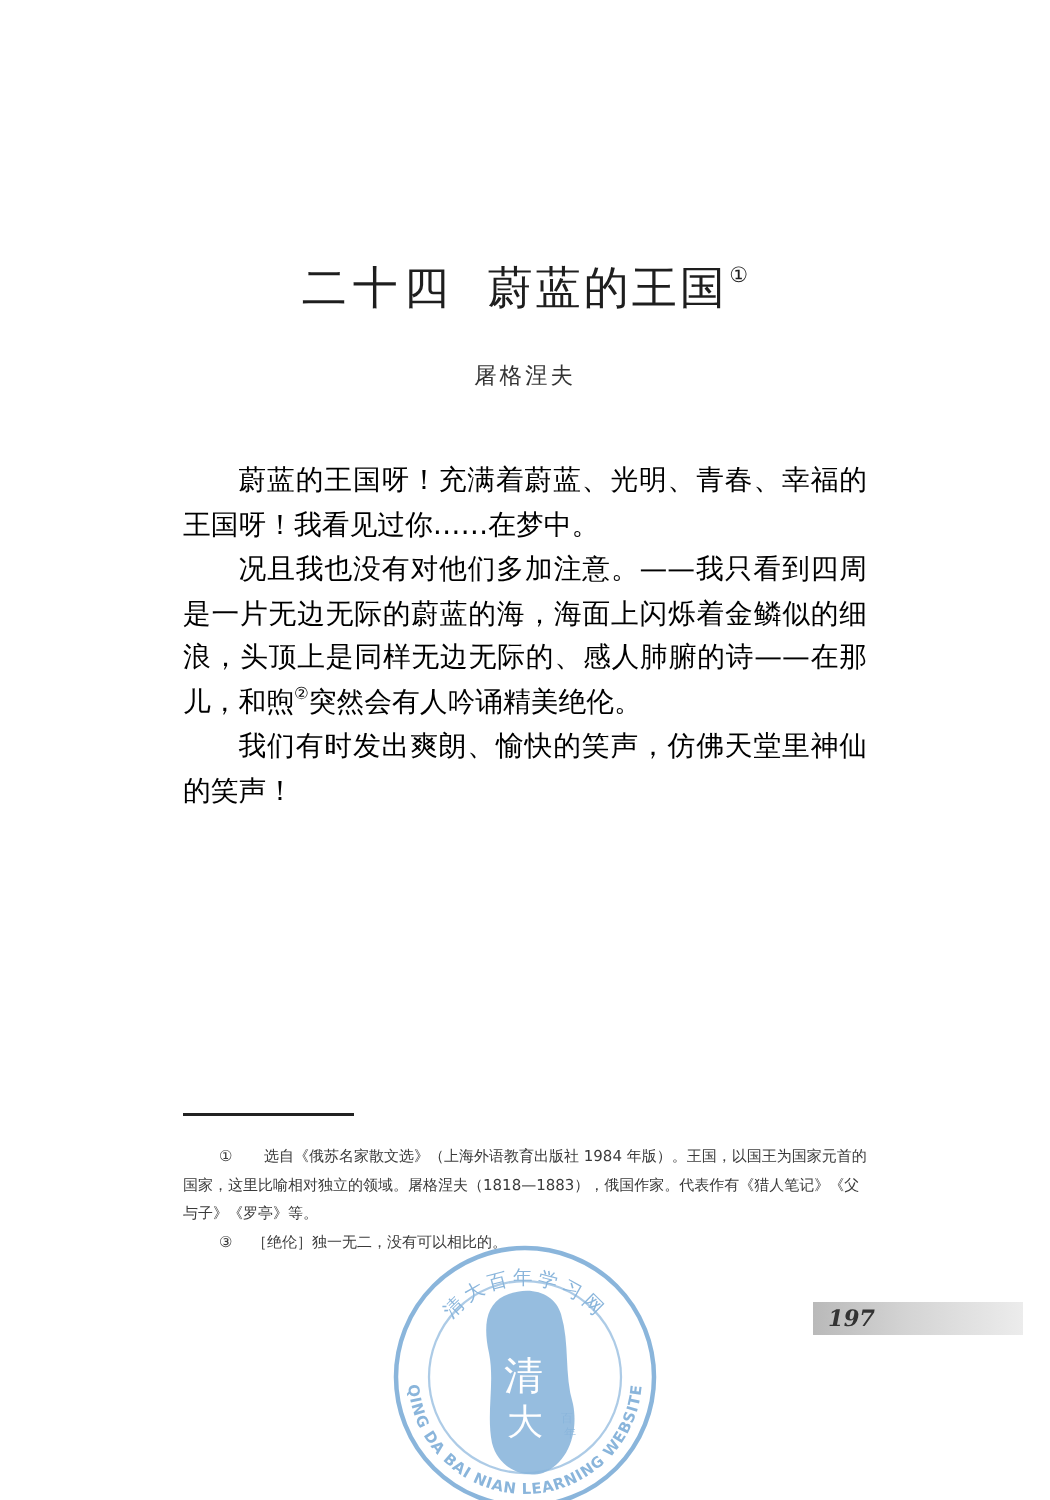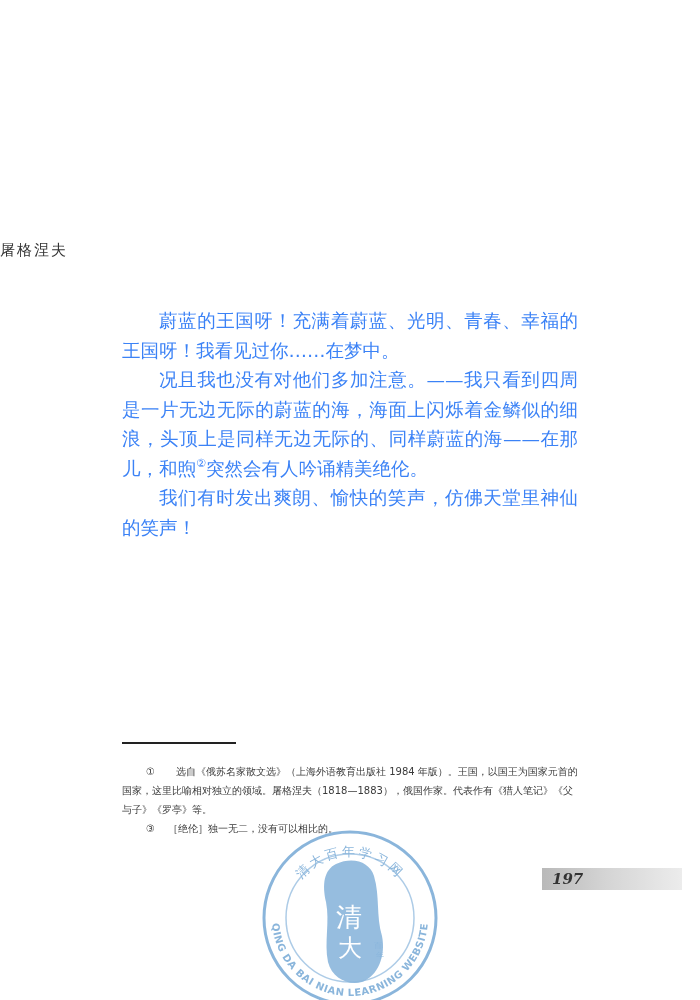--- a/index.html
+++ b/index.html
@@ -40,34 +40,34 @@
       font-size: 14px;
       vertical-align: 14px;
       letter-spacing: 0;
       margin-left: 1px;
     }
     .author {
       position: absolute;
       top: 241px;
       left: 0;
       width: 700px;
-      text-align: left;
+      text-align: center;
       font-family: "DejaVu Serif", serif;
       font-size: 15px;
       color: #333;
       letter-spacing: 2px;
     }
     .body-text {
       position: absolute;
       top: 306px;
       left: 122px;
       width: 456px;
       font-size: 18.5px;
       line-height: 29.5px;
-      color: #3b82f6;
+      color: #000000;
       text-align: justify;
     }
     .body-text p {
       margin: 0;
       text-indent: 2em;
     }
     .body-text sup {
       font-size: 11px;
       line-height: 0;
       vertical-align: 8px;
@@ -117,26 +117,29 @@
       width: 184px;
       height: 184px;
       opacity: 0.9;
     }
   </style>
 </head>
 <body>
 
 <div class="page">
 
+  <h1 class="title" style="margin:0;font-weight:normal;">
+    <span class="chapter-num">二十四</span><span>蔚蓝的王国</span><sup>①</sup>
+  </h1>
 
   <div class="author">屠格涅夫</div>
 
   <div class="body-text">
     <p><span>蔚蓝的王国呀！充满着蔚蓝、光明、青春、幸福的王国呀！我看见过你……在梦中。</span></p>
-    <p><span>况且我也没有对他们多加注意。——我只看到四周是一片无边无际的蔚蓝的海，海面上闪烁着金鳞似的细浪，头顶上是同样无边无际的、同样蔚蓝的海——在那儿，和煦</span><sup>②</sup><span>突然会有人吟诵精美绝伦。</span></p>
+    <p><span>况且我也没有对他们多加注意。——我只看到四周是一片无边无际的蔚蓝的海，海面上闪烁着金鳞似的细浪，头顶上是同样无边无际的、感人肺腑的诗——在那儿，和煦</span><sup>②</sup><span>突然会有人吟诵精美绝伦。</span></p>
     <p><span>我们有时发出爽朗、愉快的笑声，仿佛天堂里神仙的笑声！</span></p>
   </div>
 
   <div class="fn-rule"></div>
 
   <div class="footnotes">
     <div class="fn" style="text-indent:24px;">
       <span style="display:inline-block;width:30px;text-indent:0;">①</span><span>选自《俄苏名家散文选》（上海外语教育出版社 1984 年版）。王国，以国王为国家元首的国家，这里比喻相对独立的领域。屠格涅夫（1818—1883），俄国作家。代表作有《猎人笔记》《父与子》《罗亭》等。</span>
     </div>
     <div class="fn" style="padding-left:24px;">

